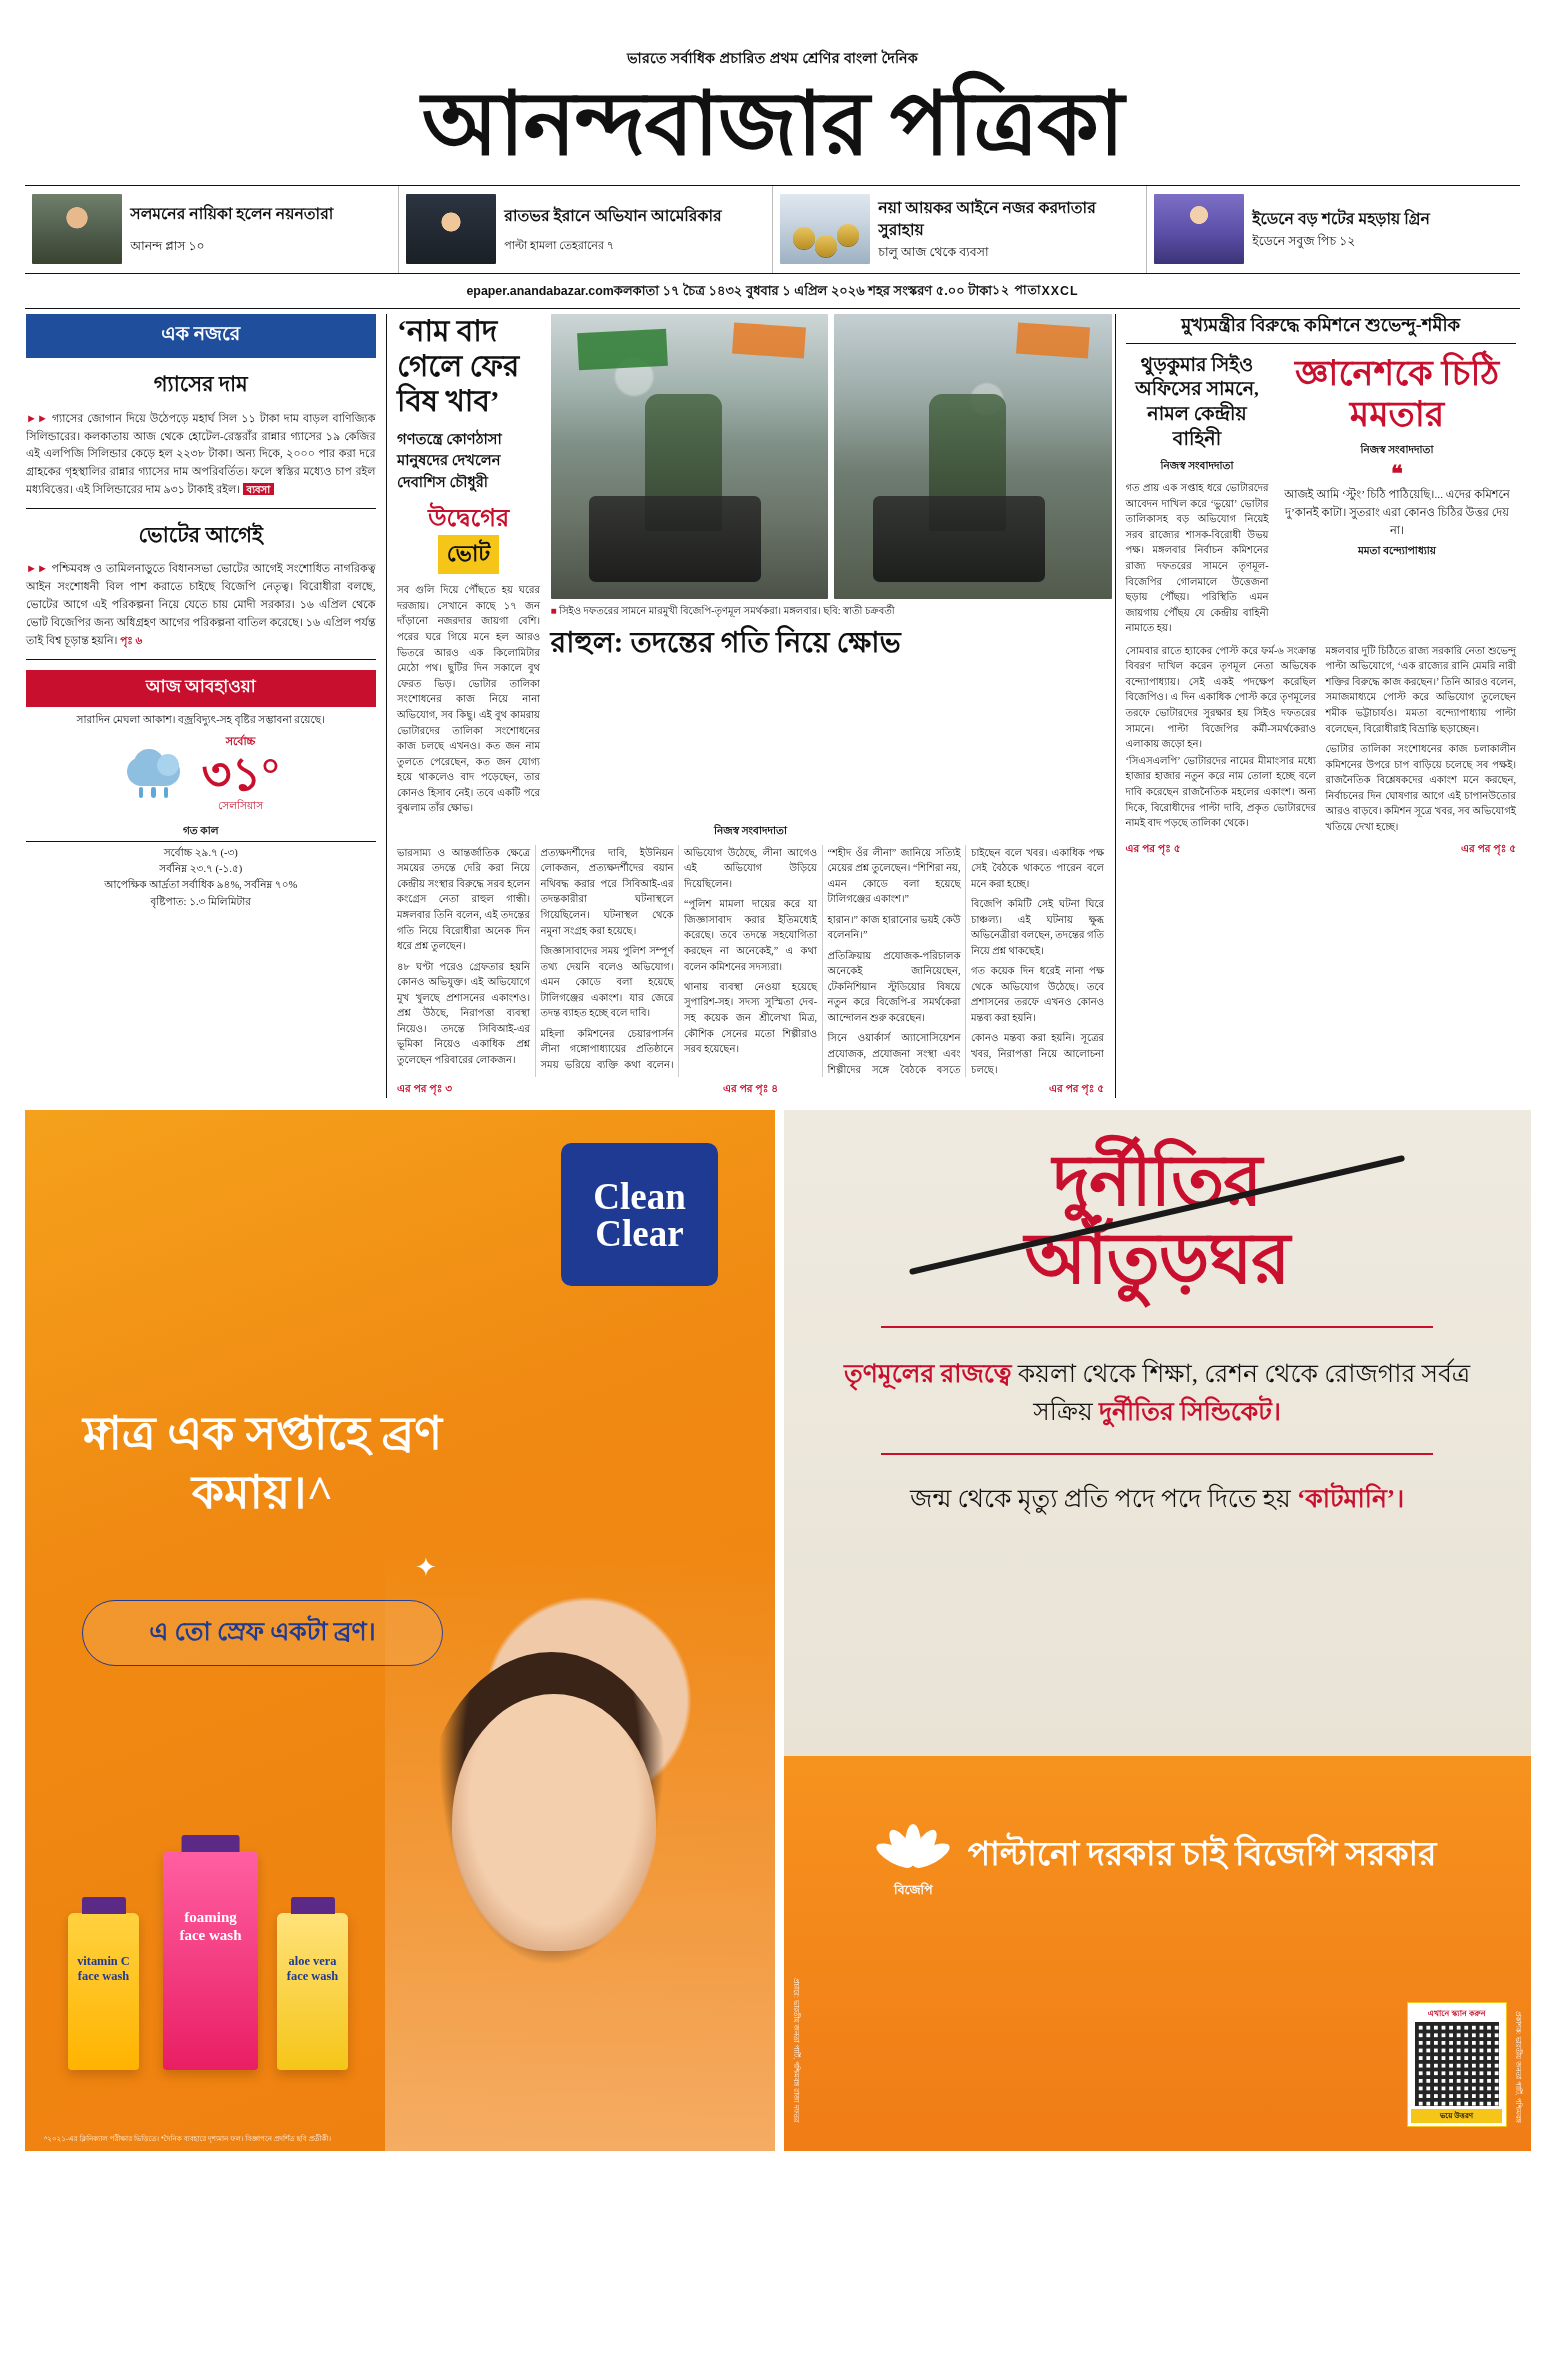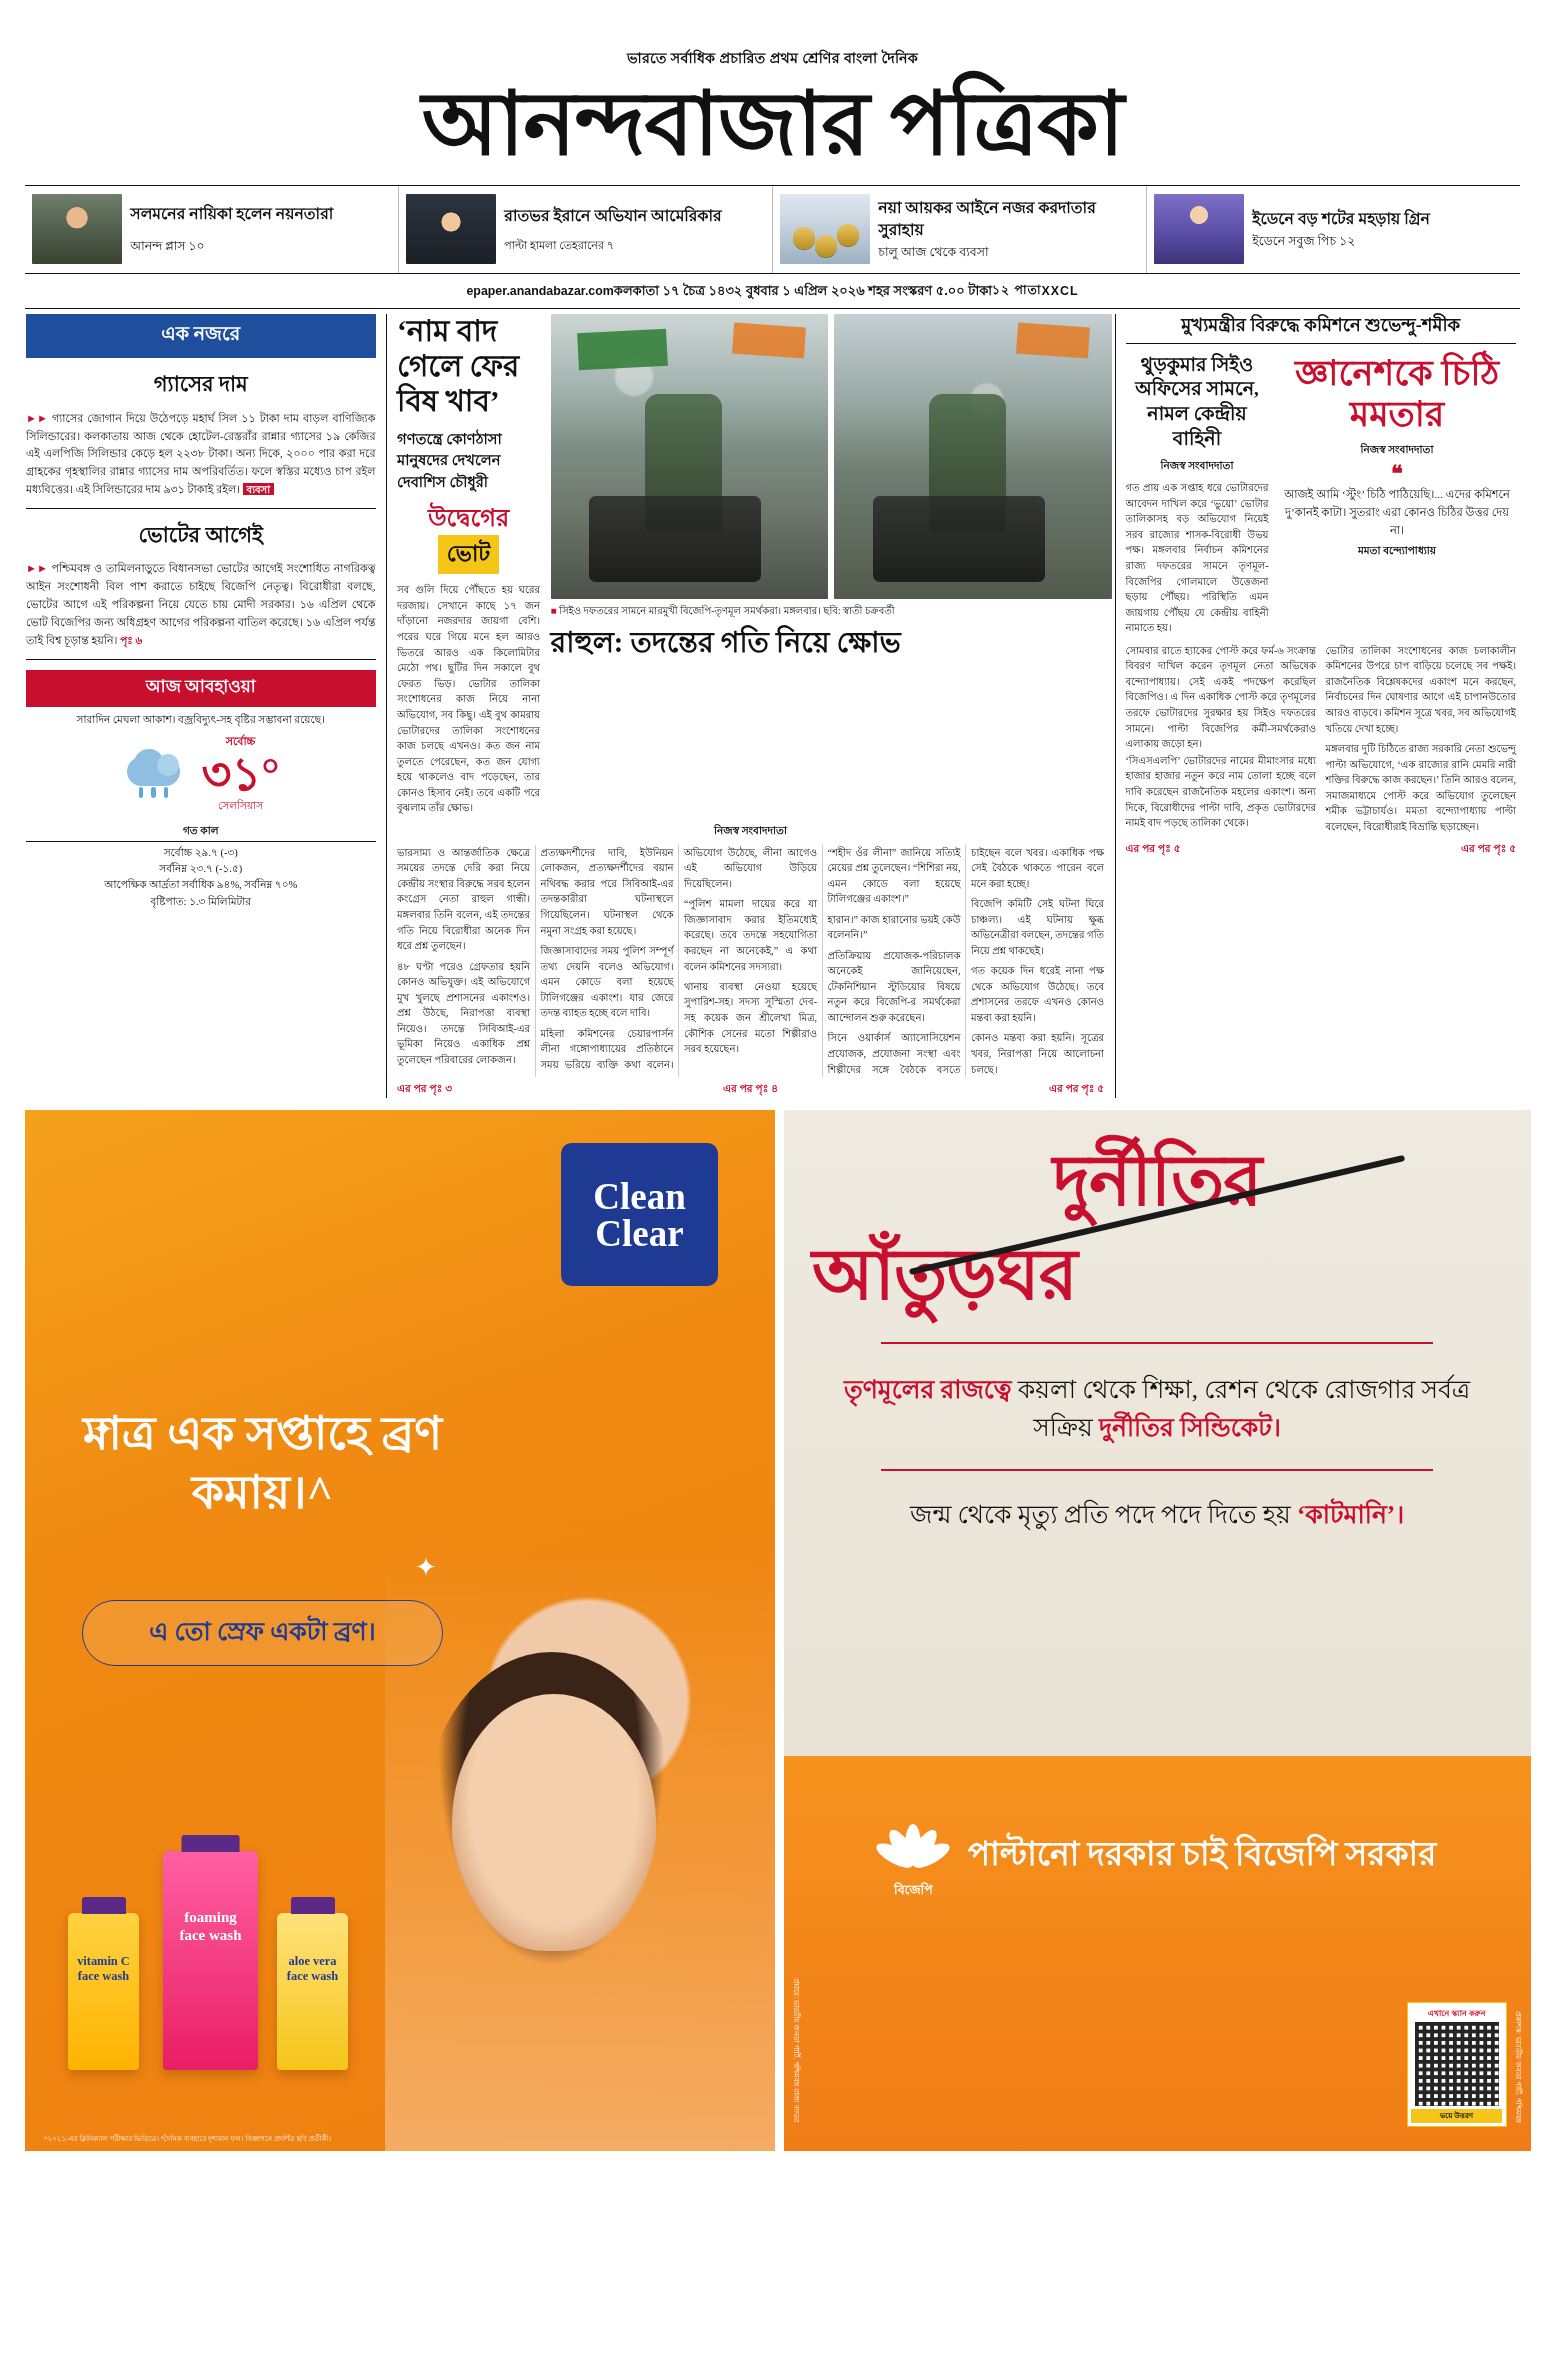--- a/index.html
+++ b/index.html
@@ -369,23 +369,23 @@
     background: linear-gradient(180deg,#efeae0 0%, #e9e3d6 100%);
     position: relative;
     padding: 33px 28.5px 0 28.5px;
   }
   .bjp-head1 {
     text-align:center; font-family:"Liberation Serif", serif; font-weight:bold;
     color:#c8102e; font-size: 71px; line-height:1.08; letter-spacing:-1px;
     position:relative; z-index:2;
   }
   .bjp-head2 {
-    text-align:left; font-family:"Liberation Serif", serif; font-weight:bold;
+    text-align:center; font-family:"Liberation Serif", serif; font-weight:bold;
     color:#c8102e; font-size: 71px; line-height:1.08; letter-spacing:-1px;
-    position:relative; z-index:2; margin-top: 17px;
+    position:relative; z-index:2; margin-top: 1px;
   }
   .bjp-strike {
     position:absolute; left:16%; top:102px; width:68%; height:5.7px;
     background:#1a1a1a; transform: rotate(-13deg); z-index:3; border-radius:2.9px;
   }
   .bjp-rule { border-top:2.9px solid #c8102e; margin: 28.5px 10% 0 10%; }
   .bjp-sub {
     text-align:center; margin-top: 27px; font-family:"Liberation Serif", serif;
     font-size: 25px; line-height:1.5; color:#111;
   }
@@ -631,22 +631,22 @@
             <span class="quote-mark">❝</span>
             <div>আজই আমি ‘স্টুং’ চিঠি পাঠিয়েছি।... এদের কমিশনে দু’কানই কাটা। সুতরাং এরা কোনও চিঠির উত্তর দেয় না।</div>
             <div class="quote-attr">মমতা বন্দ্যোপাধ্যায়</div>
           </div>
         </div>
       </div>
 
       <div class="right-body">
         <p style="margin-bottom:1px;">সোমবার রাতে হ্যাকের পোস্ট করে ফর্ম-৬ সংক্রান্ত বিবরণ দাখিল করেন তৃণমূল নেতা অভিষেক বন্দ্যোপাধ্যায়। সেই একই পদক্ষেপ করেছিল বিজেপিও। এ দিন একাধিক পোস্ট করে তৃণমূলের তরফে ভোটারদের সুরক্ষার হয় সিইও দফতরের সামনে। পাল্টা বিজেপির কর্মী-সমর্থকেরাও এলাকায় জড়ো হন।</p>
         <p style="margin-bottom:4.8px;">‘সিএসএলপি’ ভোটারদের নামের মীমাংসার মধ্যে হাজার হাজার নতুন করে নাম তোলা হচ্ছে বলে দাবি করেছেন রাজনৈতিক মহলের একাংশ। অন্য দিকে, বিরোধীদের পাল্টা দাবি, প্রকৃত ভোটারদের নামই বাদ পড়ছে তালিকা থেকে।</p>
+        <p style="margin-bottom:4.8px;">মঙ্গলবার দুটি চিঠিতে রাজ্য সরকারি নেতা শুভেন্দু পাল্টা অভিযোগে, ‘এক রাজ্যের রানি মেমরি নারী শক্তির বিরুদ্ধে কাজ করছেন।’ তিনি আরও বলেন, সমাজমাধ্যমে পোস্ট করে অভিযোগ তুলেছেন শমীক ভট্টাচার্যও। মমতা বন্দ্যোপাধ্যায় পাল্টা বলেছেন, বিরোধীরাই বিভ্রান্তি ছড়াচ্ছেন।</p>
         <p style="margin-bottom:4.8px;">ভোটার তালিকা সংশোধনের কাজ চলাকালীন কমিশনের উপরে চাপ বাড়িয়ে চলেছে সব পক্ষই। রাজনৈতিক বিশ্লেষকদের একাংশ মনে করছেন, নির্বাচনের দিন ঘোষণার আগে এই চাপানউতোর আরও বাড়বে। কমিশন সূত্রে খবর, সব অভিযোগই খতিয়ে দেখা হচ্ছে।</p>
-        <p style="margin-bottom:4.8px;">মঙ্গলবার দুটি চিঠিতে রাজ্য সরকারি নেতা শুভেন্দু পাল্টা অভিযোগে, ‘এক রাজ্যের রানি মেমরি নারী শক্তির বিরুদ্ধে কাজ করছেন।’ তিনি আরও বলেন, সমাজমাধ্যমে পোস্ট করে অভিযোগ তুলেছেন শমীক ভট্টাচার্যও। মমতা বন্দ্যোপাধ্যায় পাল্টা বলেছেন, বিরোধীরাই বিভ্রান্তি ছড়াচ্ছেন।</p>
       </div>
       <div style="display:flex;justify-content:space-between;margin-top:3.8px;">
         <span class="page-ref">এর পর পৃঃ ৫</span>
         <span class="page-ref">এর পর পৃঃ ৫</span>
       </div>
     </div>
   </div>
 
   <div class="ads-row">
 

